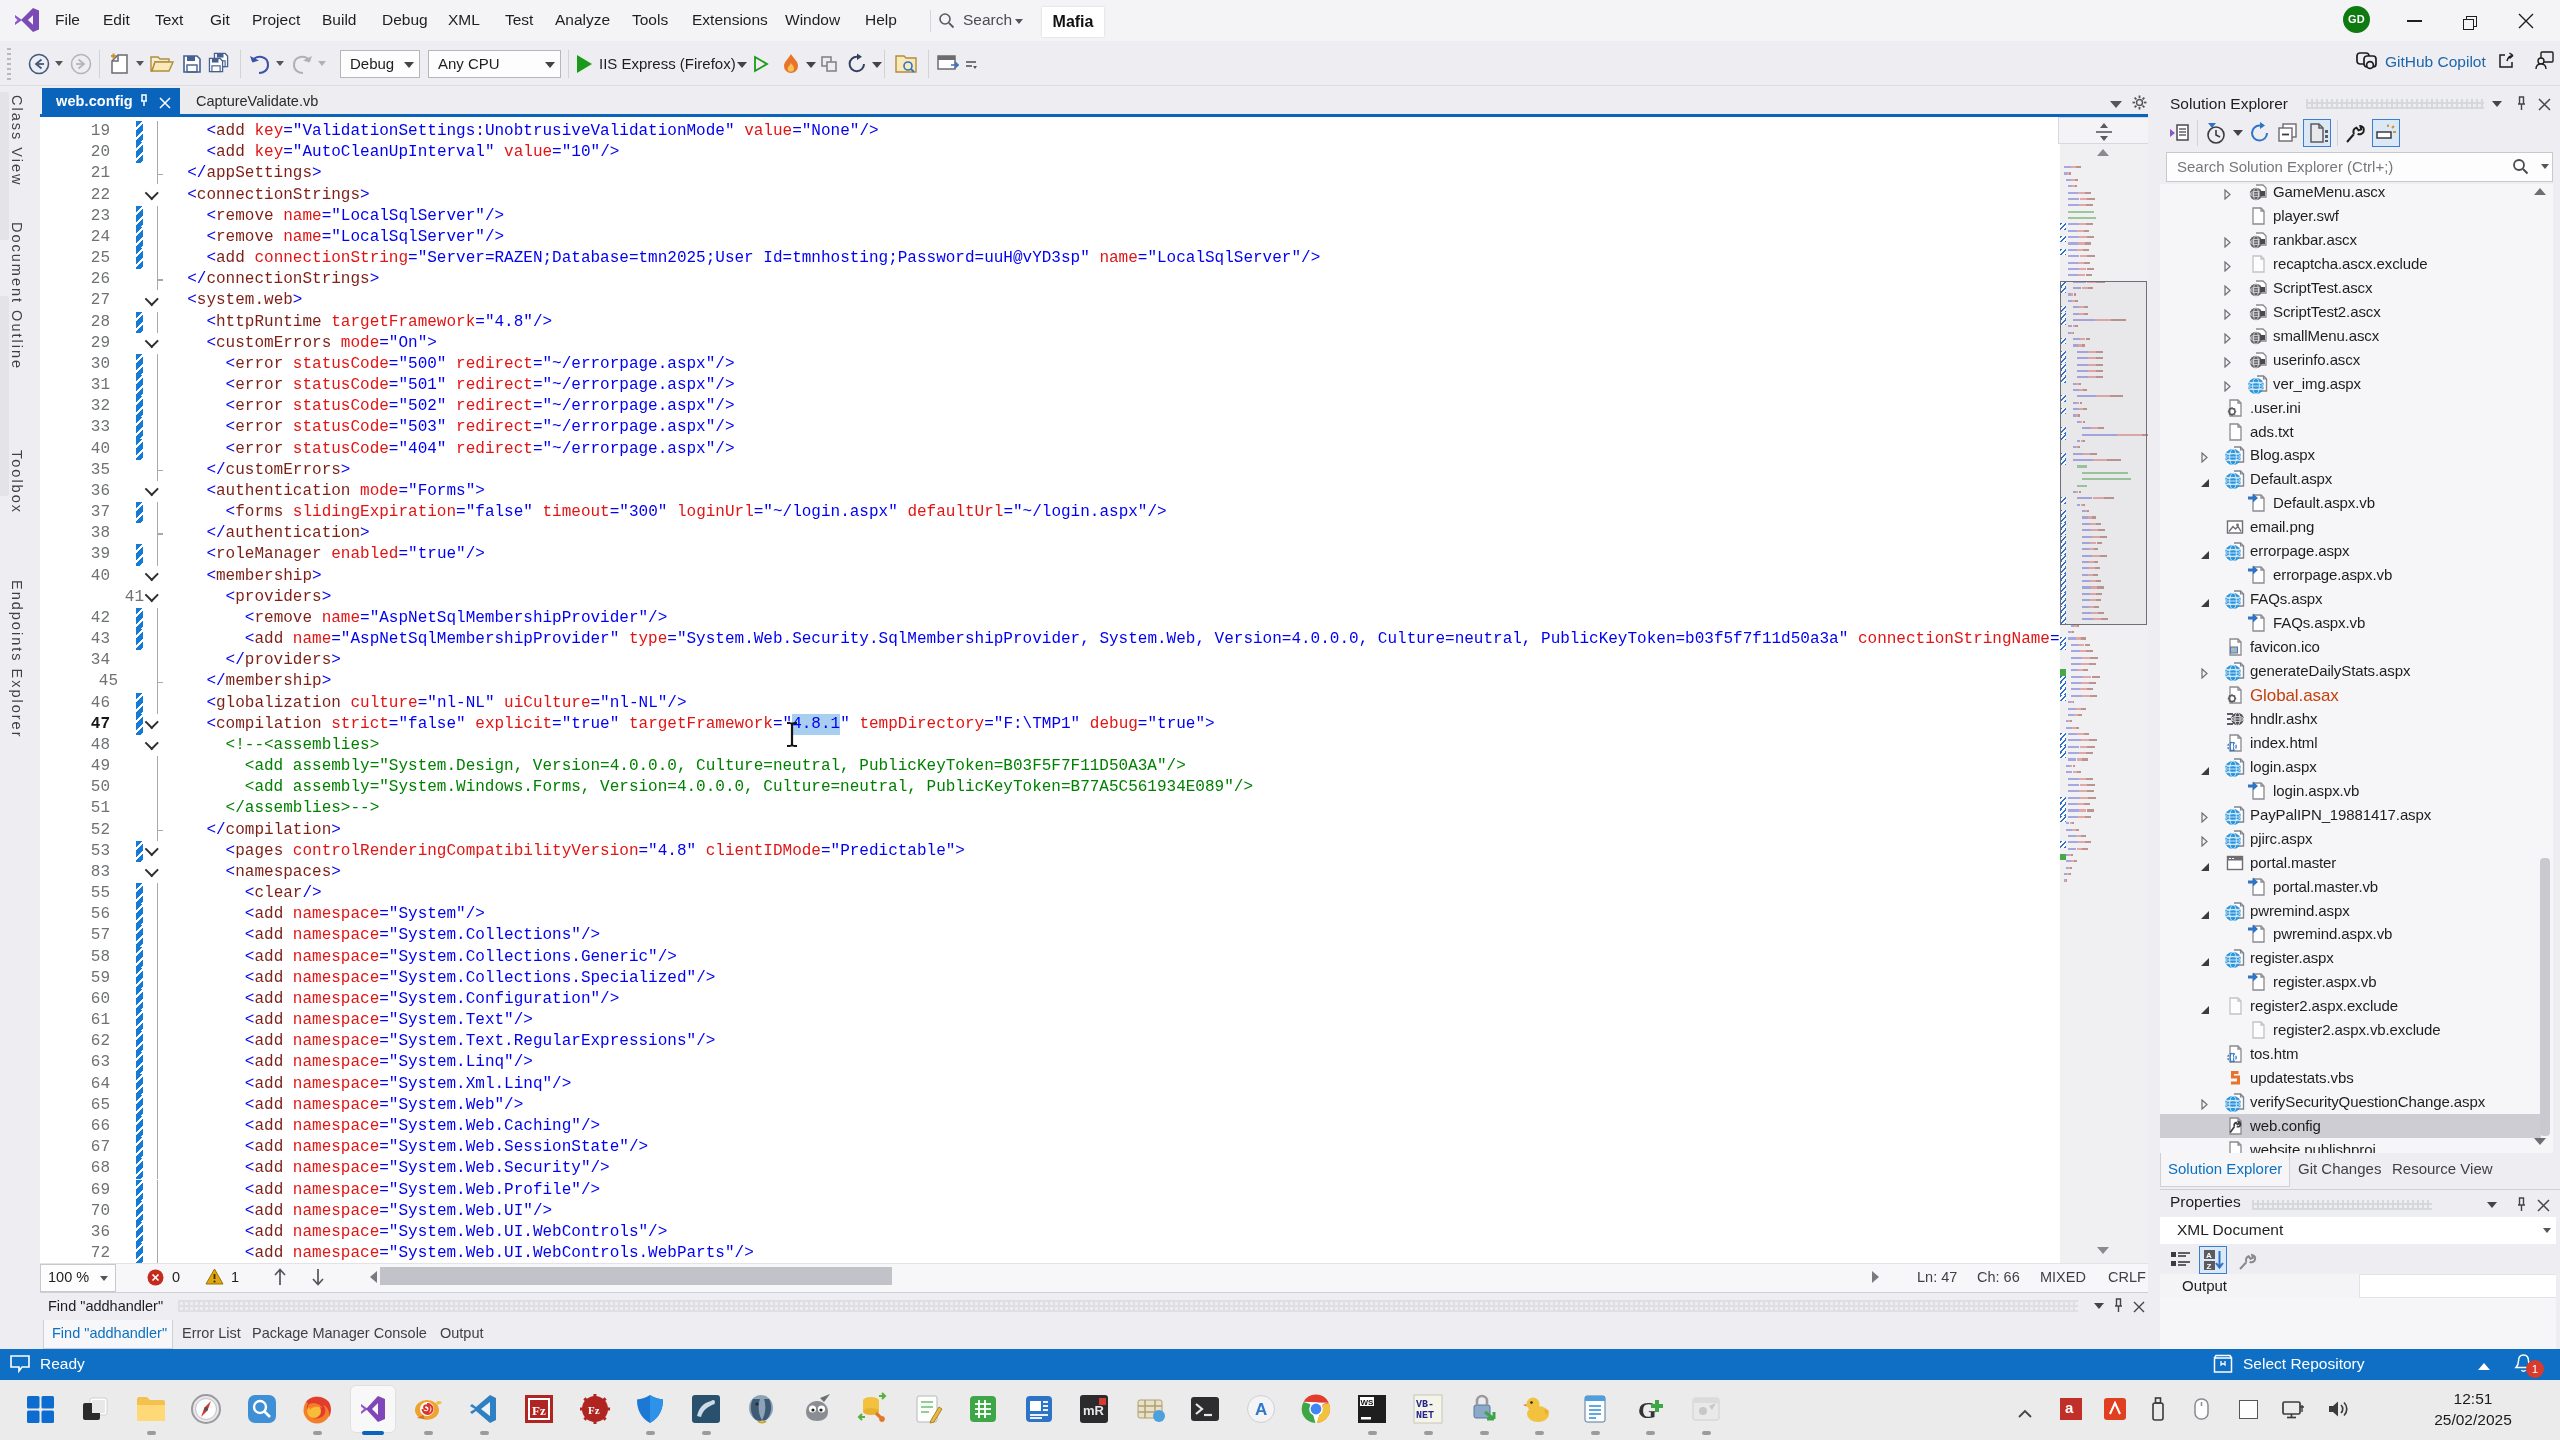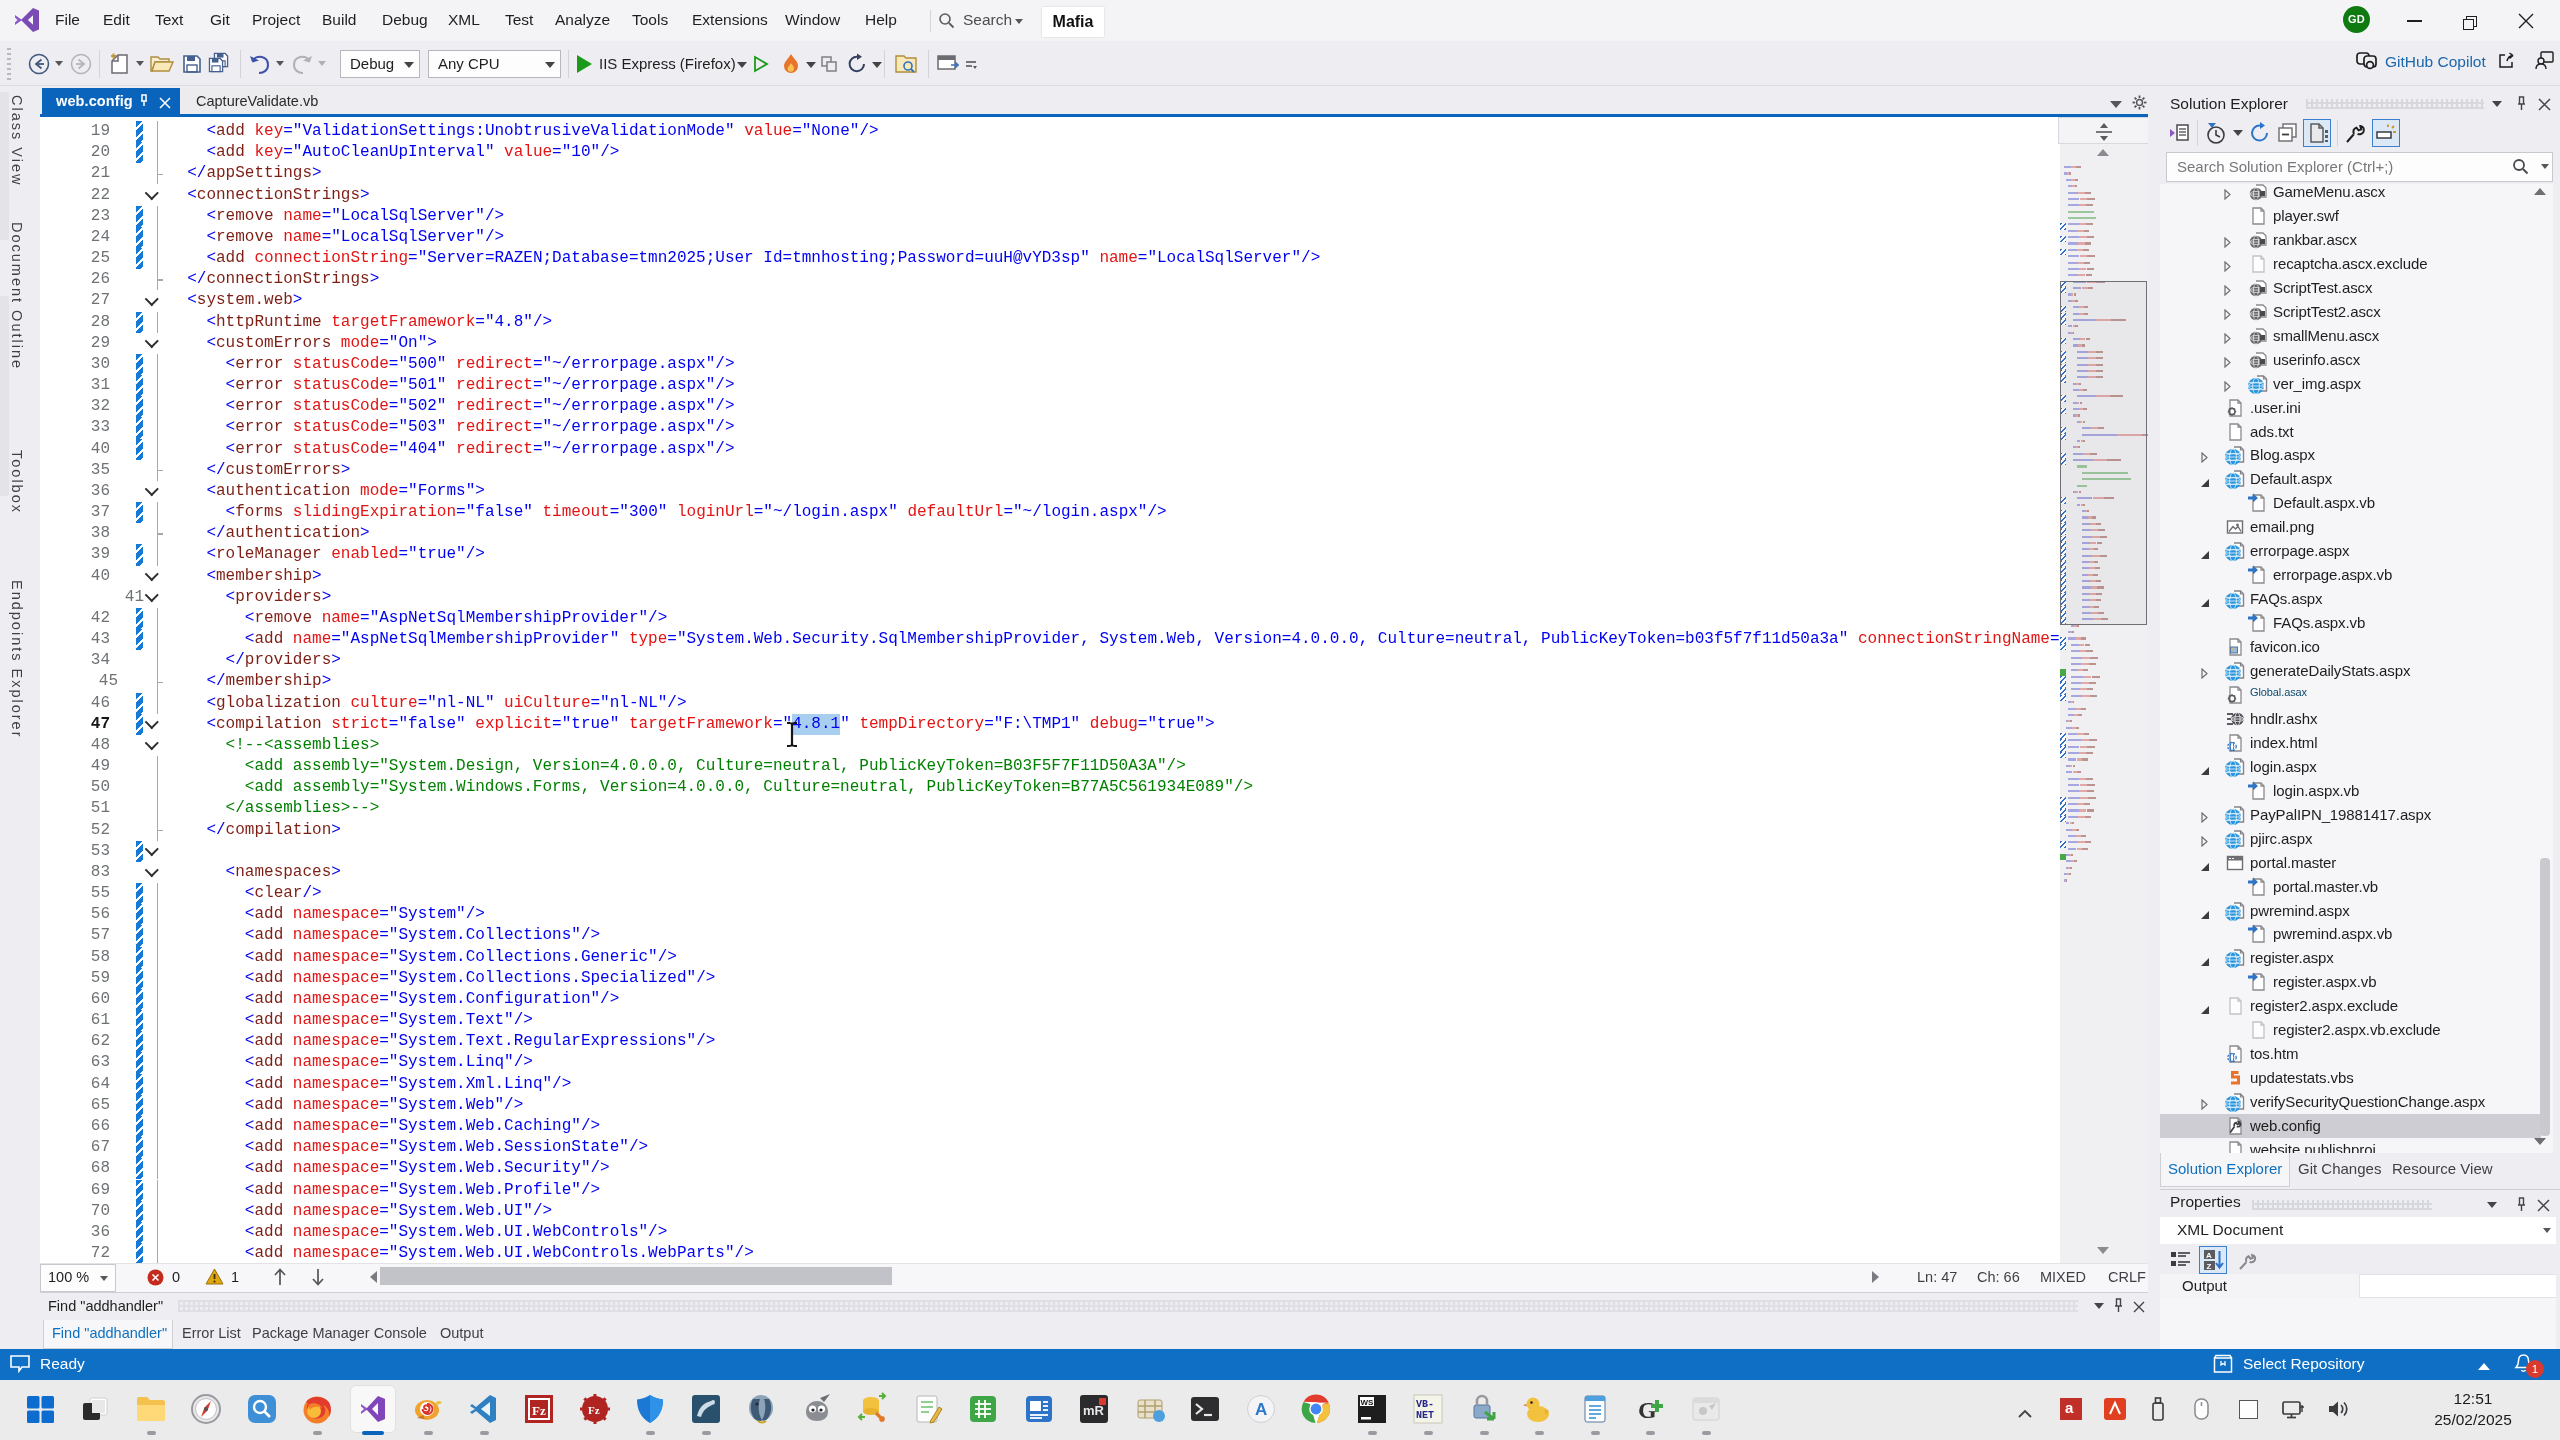--- a/index.html
+++ b/index.html
@@ -322,20 +322,21 @@
     <div class="gnum" style="left:40px;top:798.44px;">51</div>
     <div class="oline" style="left:156.5px;top:798.44px;height:21.17px;"></div>
     <div class="code-line" style="left:168.0px;top:798.44px;"><span class="c">      &lt;/assemblies&gt;--&gt;</span></div>
     <div class="gnum" style="left:40px;top:819.61px;">52</div>
     <div class="oline" style="left:156.5px;top:819.61px;height:21.17px;"></div>
     <div class="ab" style="left:157px;top:829.81px;width:6px;height:1.3px;background:#a8a8a8;"></div>
     <div class="code-line" style="left:168.0px;top:819.61px;">    <span class="d">&lt;/</span><span class="e">compilation</span><span class="d">&gt;</span></div>
     <div class="gnum" style="left:40px;top:840.78px;">53</div>
     <div class="hatch" style="left:136px;top:840.78px;height:21.17px;"></div>
     <div class="chev" style="left:146.5px;top:844.28px;"></div>
+    <div class="code-line" style="left:168.0px;top:840.78px;">      <span class="d">&lt;</span><span class="e">pages</span> <span class="a">controlRenderingCompatibilityVersion</span><span class="v">="4.8"</span> <span class="a">clientIDMode</span><span class="v">="Predictable"</span><span class="d">&gt;</span></div>
     <div class="gnum" style="left:40px;top:861.95px;">83</div>
     <div class="chev" style="left:146.5px;top:865.45px;"></div>
     <div class="code-line" style="left:168.0px;top:861.95px;">      <span class="d">&lt;</span><span class="e">namespaces</span><span class="d">&gt;</span></div>
     <div class="gnum" style="left:40px;top:883.12px;">55</div>
     <div class="hatch" style="left:136px;top:883.12px;height:21.17px;"></div>
     <div class="oline" style="left:156.5px;top:883.12px;height:21.17px;"></div>
     <div class="code-line" style="left:168.0px;top:883.12px;">        <span class="d">&lt;</span><span class="e">clear</span><span class="d">/&gt;</span></div>
     <div class="gnum" style="left:40px;top:904.29px;">56</div>
     <div class="hatch" style="left:136px;top:904.29px;height:21.17px;"></div>
     <div class="oline" style="left:156.5px;top:904.29px;height:21.17px;"></div>
@@ -1170,21 +1171,21 @@
         <line x1="7" y1="9.3" x2="7" y2="11"></line>
         <line x1="7" y1="16" x2="7" y2="17.7"></line>
         <line x1="2.8" y1="13.5" x2="4.5" y2="13.5"></line>
         <line x1="9.5" y1="13.5" x2="11.2" y2="13.5"></line>
         <line x1="4" y1="10.5" x2="5.2" y2="11.7"></line>
         <line x1="8.8" y1="15.3" x2="10" y2="16.5"></line>
         <line x1="4" y1="16.5" x2="5.2" y2="15.3"></line>
         <line x1="8.8" y1="11.7" x2="10" y2="10.5"></line>
       </g>
     </svg></div>
-<div class="ab" style="left:2250px;top:686.0px;font-size:11px;color:#0c4a6e;white-space:nowrap;letter-spacing:-.1px;">Global.asax</div>
+<div class="ab" style="left:2250px;top:686.0px;font-size:17px;color:#c2410c;white-space:nowrap;letter-spacing:-.1px;">Global.asax</div>
 <div class="ab" style="left:2225px;top:708.9px;width:20px;height:20px;"><svg width="20" height="20" viewBox="0 0 20 20">
       <g stroke="#4a4a4e" stroke-width="1.8">
         <line x1="2" y1="5" x2="8" y2="5"></line>
         <line x1="2" y1="10" x2="6" y2="10"></line>
         <line x1="2" y1="15" x2="8" y2="15"></line>
       </g>
       <circle cx="12.5" cy="10" r="6.2" fill="#4c4c52"></circle>
       <g stroke="#e4e4ea" stroke-width="0.9" fill="none">
         <ellipse cx="12.5" cy="10" rx="6.2" ry="2.5"></ellipse>
         <ellipse cx="12.5" cy="10" rx="2.6" ry="6.2"></ellipse>

